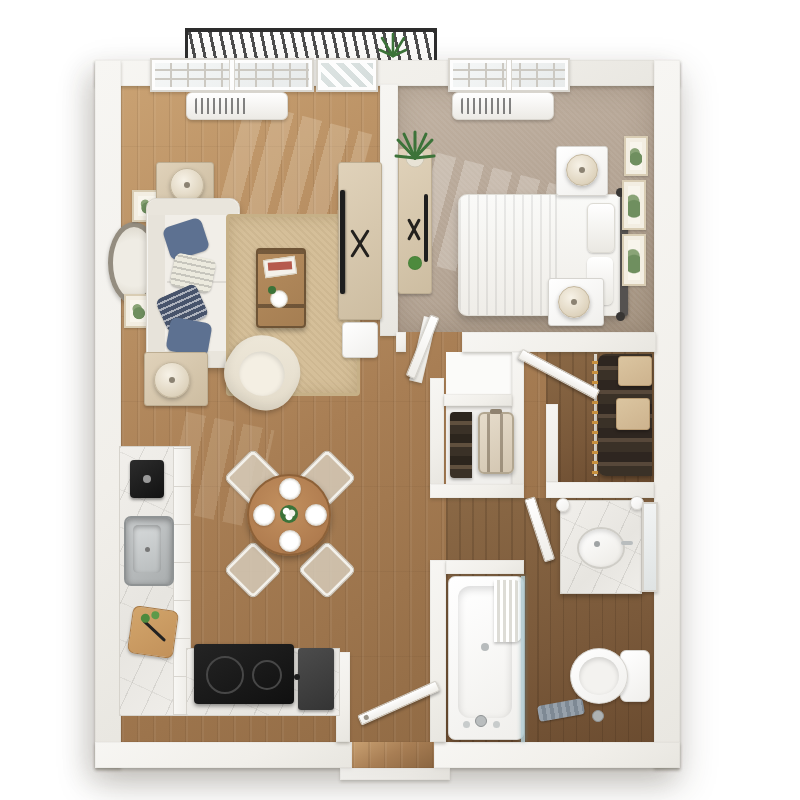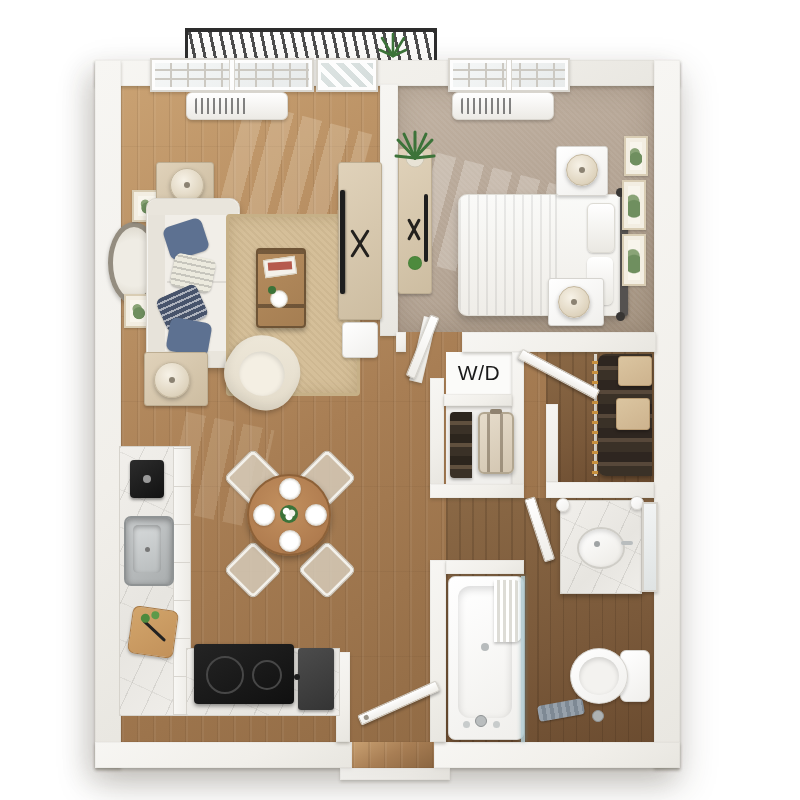--- a/index.html
+++ b/index.html
@@ -254,21 +254,20 @@
     </div>
   <div class="frame-art" style="left:622px;top:180px;width:20px;height:46px;">
       <i></i>
     </div>
   <div class="frame-art" style="left:622px;top:234px;width:20px;height:48px;">
       <i></i>
     </div>
 
   <div class="doorpanel" style="left:430px;top:316px;width:8px;height:64px;transform:rotate(22deg);transform-origin:50% 0;"></div>
 
-  <div class="wd-label" style="left:446px;top:352px;width:66px;height:42px;">W/D</div>
   <div class="abs" style="left:450px;top:412px;width:22px;height:66px;background:repeating-linear-gradient(0deg, var(--clothes,#3a3127) 0 9px, #60503e 9px 13px, #2c251d 13px 22px);border-radius:4px 0 0 4px;box-shadow:0 2px 3px rgba(0,0,0,.3);"></div>
   <div class="abs" style="left:478px;top:412px;width:32px;height:58px;background:linear-gradient(150deg,#e6dccb,#d3c6b1);border:2px solid #b2a690;border-radius:6px;box-shadow:0 2px 4px rgba(0,0,0,.3);">
     <div class="abs" style="left:7px;top:0;width:3px;height:100%;background:rgba(90,75,55,.45);"></div>
     <div class="abs" style="left:20px;top:0;width:3px;height:100%;background:rgba(90,75,55,.45);"></div>
     <div class="abs" style="left:10px;top:-5px;width:12px;height:5px;background:#8f8270;border-radius:2px;"></div>
   </div>
 
   <div class="abs" style="left:594px;top:354px;width:3px;height:122px;background:#d8d4cb;box-shadow:0 1px 2px rgba(0,0,0,.3);"></div>
   <div class="abs" style="left:598px;top:354px;width:54px;height:122px;background:repeating-linear-gradient(0deg, var(--clothes,#3a3127) 0 10px, #57483a 10px 14px, #2e2620 14px 24px);border-radius:8px 0 0 8px;box-shadow:0 2px 4px rgba(0,0,0,.35);"></div>
   <div class="abs" style="left:592px;top:356px;width:6px;height:118px;background:repeating-linear-gradient(0deg, var(--hanger,#c8913f) 0 3px, transparent 3px 10px);"></div>

